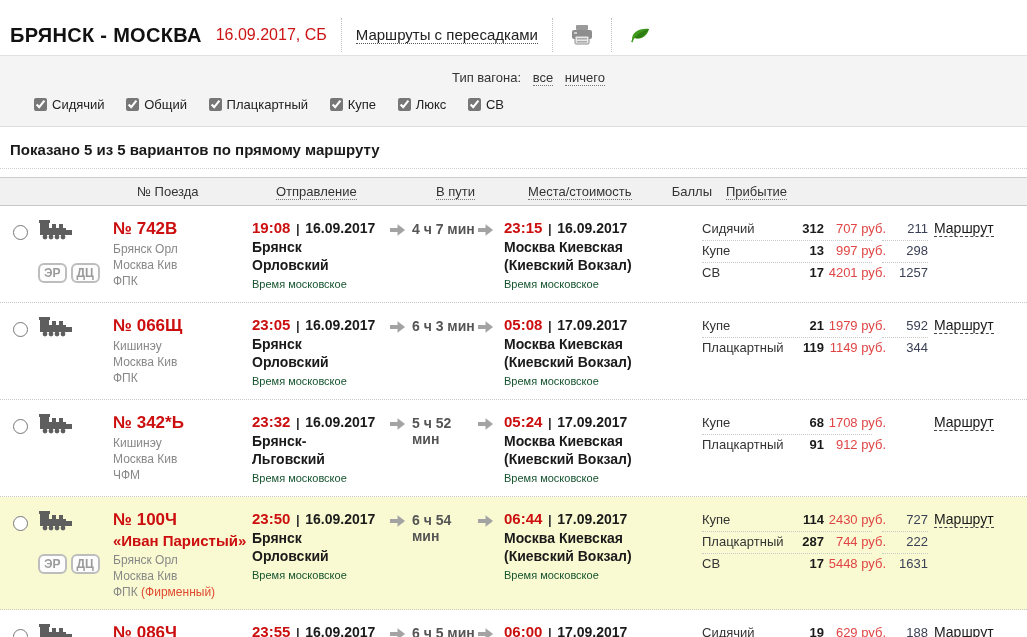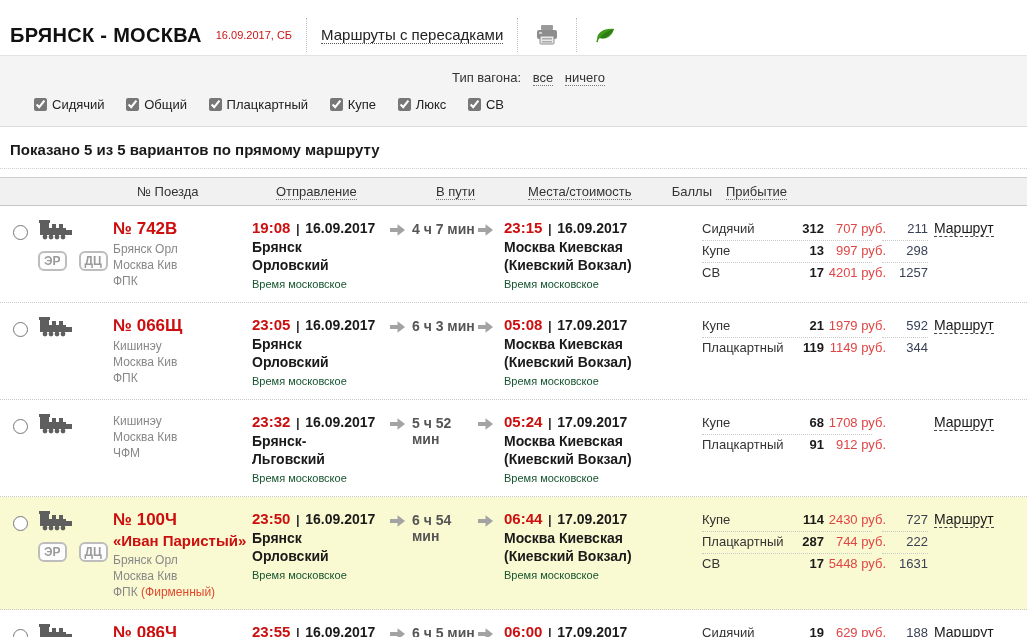--- a/index.html
+++ b/index.html
@@ -4,21 +4,21 @@
 <style>
   * { box-sizing: border-box; }
   html,body { margin:0; padding:0; }
   body {
     width:1027px; height:637px; overflow:hidden; background:#fff;
     font-family:"Liberation Sans", sans-serif; color:#222; font-size:13px;
   }
   
   .pagehead { display:flex; align-items:center; padding:25px 10px 10px; height:55px; }
   .title { font-size:20px; font-weight:bold; color:#111; letter-spacing:.3px; }
-  .hdate { color:#cc1414; font-size:11px; margin-left:14px; }
+  .hdate { color:#cc1414; font-size:16px; margin-left:14px; }
   .vdiv { border-left:1px dotted #c0c0c0; height:34px; margin:0 14px; }
   .translink { font-size:15px; color:#222; text-decoration:none; border-bottom:1px dotted #555; cursor:pointer; }
   .iconbtn { display:inline-flex; align-items:center; justify-content:center; width:30px; height:30px; cursor:pointer; }
   
   .filterbox { background:#f4f4f4; border-top:1px solid #e2e2e2; border-bottom:1px solid #dcdcdc; padding:10px 0 12px 30px; }
   .filterline { margin:4px 0 10px; color:#333;text-align:center; }
   .flink { color:#333; text-decoration:none; border-bottom:1px dotted #777; margin-left:8px; cursor:pointer; }
   .cb { margin-right:14px; color:#222; cursor:pointer; }
   .cb input { margin-right:5px; vertical-align:-2px; accent-color:#777; }
   
@@ -28,21 +28,21 @@
   .grid { display:grid; grid-template-columns:38px 75px 139px 138px 22px 66px 26px 198px 226px 1fr; padding-left:24px; }
   .thead { background:#f1f1f1; border-top:1px solid #cdcdcd; border-bottom:1px solid #c6c6c6; height:29px; align-items:center; color:#333; }
   .thlabel { font-size:13px; }
   .u-dot { border-bottom:1px dotted #777; cursor:pointer; }
   .th-seats { display:flex; justify-content:space-between; padding-right:14px; }
   
   .row { border-bottom:1px dotted #c9c9c9; padding:13px 0 9px; align-items:start; }
   .row.hl { background:#fafad2; }
   .c-radio { padding-top:3px; text-align:center; }
   .c-radio input { width:15px; height:15px; accent-color:#999; }
-  .badges { display:flex; gap:12px; margin-top:5px; }
+  .badges { display:flex; gap:4px; margin-top:17px; }
   .badge { display:inline-block; border:2px solid #bdbdbd; border-radius:6px; color:#9a9a9a; font-weight:bold; font-size:12px; padding:1px 4px; background:#fdfdfd; }
   .tnum { color:#cc0e0e; font-size:17px; font-weight:bold; margin-bottom:2px; }
   .tname { color:#cc0e0e; font-size:15px; font-weight:bold; margin:1px 0 3px; }
   .tline { color:#888; font-size:12px; line-height:16px; }
   .firm { color:#e04a2f; }
   .timeline { white-space:nowrap; margin-bottom:2px; }
   .time { color:#cc0e0e; font-size:15px; font-weight:bold; }
   .dsep { color:#333; font-weight:bold; margin:0 2px; }
   .ddate { color:#1a1a1a; font-size:14px; font-weight:bold; }
   .station { font-size:14px; font-weight:bold; color:#1a1a1a; line-height:18px; }
@@ -258,20 +258,21 @@
         <rect x="21" y="5" width="4" height="5" fill="#5e5e5e"></rect>
         <rect x="2" y="9" width="26" height="7" fill="#5e5e5e"></rect>
         <rect x="28" y="11" width="6" height="5" fill="#5e5e5e"></rect>
         <circle cx="7" cy="18" r="2.4" fill="#5e5e5e"></circle>
         <circle cx="13" cy="18" r="2.4" fill="#5e5e5e"></circle>
         <circle cx="19" cy="18" r="2.4" fill="#5e5e5e"></circle>
         <circle cx="25" cy="18" r="2.4" fill="#5e5e5e"></circle>
       </svg>
   </div>
   <div class="c-train">
+    <div class="tnum">№ 342*Ь</div>
     <div class="tline">Кишинэу</div>
     <div class="tline">Москва Кив</div>
     <div class="tline"><span>ЧФМ</span></div>
   </div>
   <div class="c-dep">
     <div class="timeline"><span class="time">23:32</span> <span class="dsep">|</span> <span class="ddate">16.09.2017</span></div>
     <div class="station">Брянск-</div>
     <div class="station">Льговский</div>
     <div class="note">Время московское</div>
   </div>

